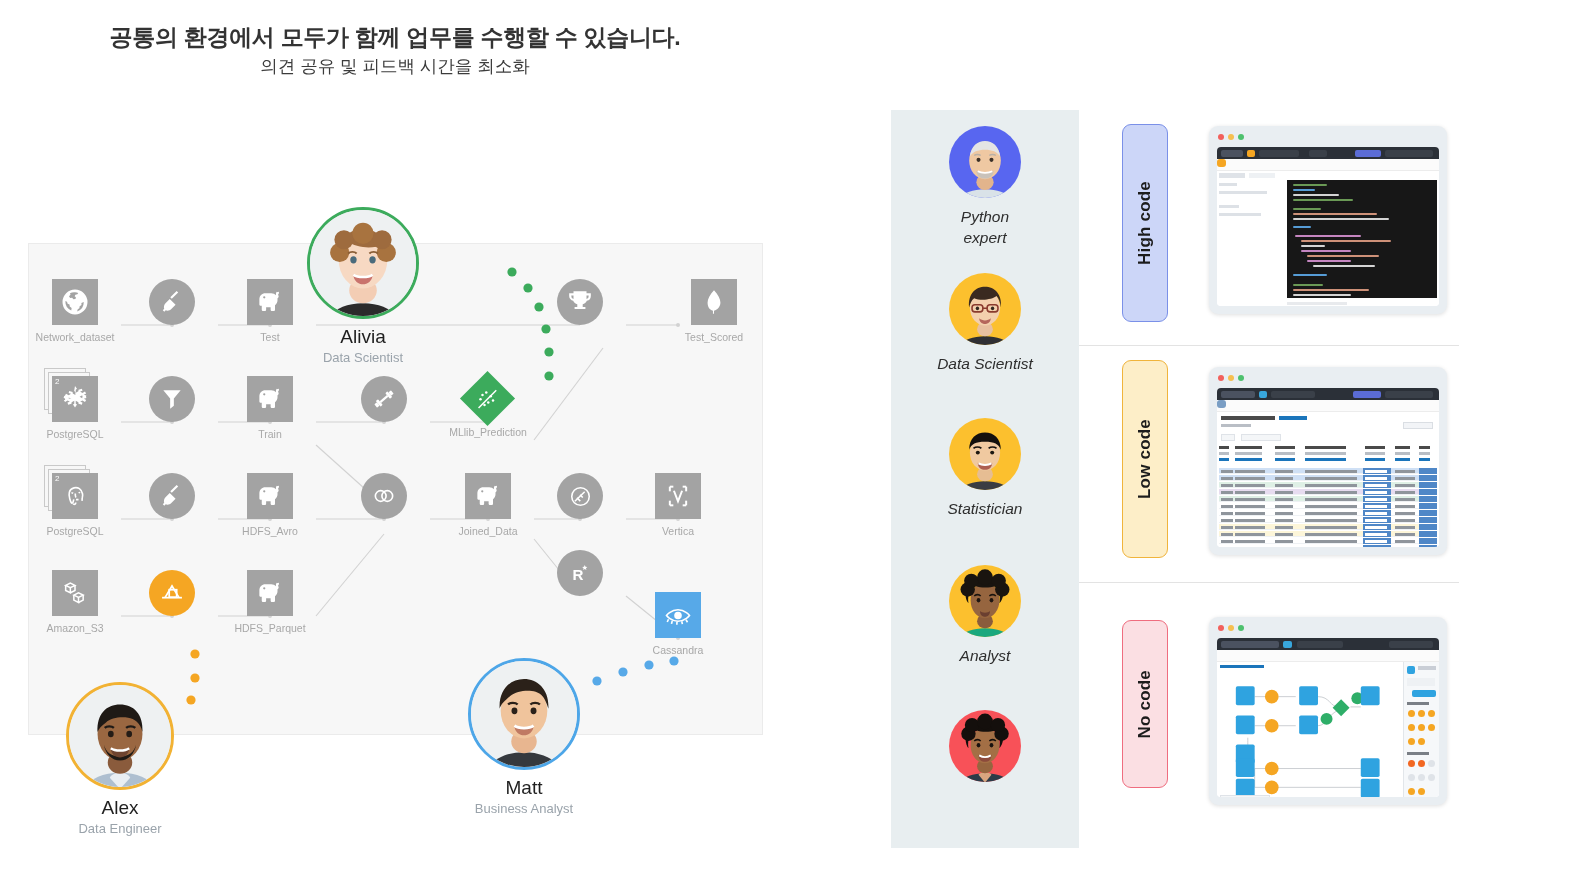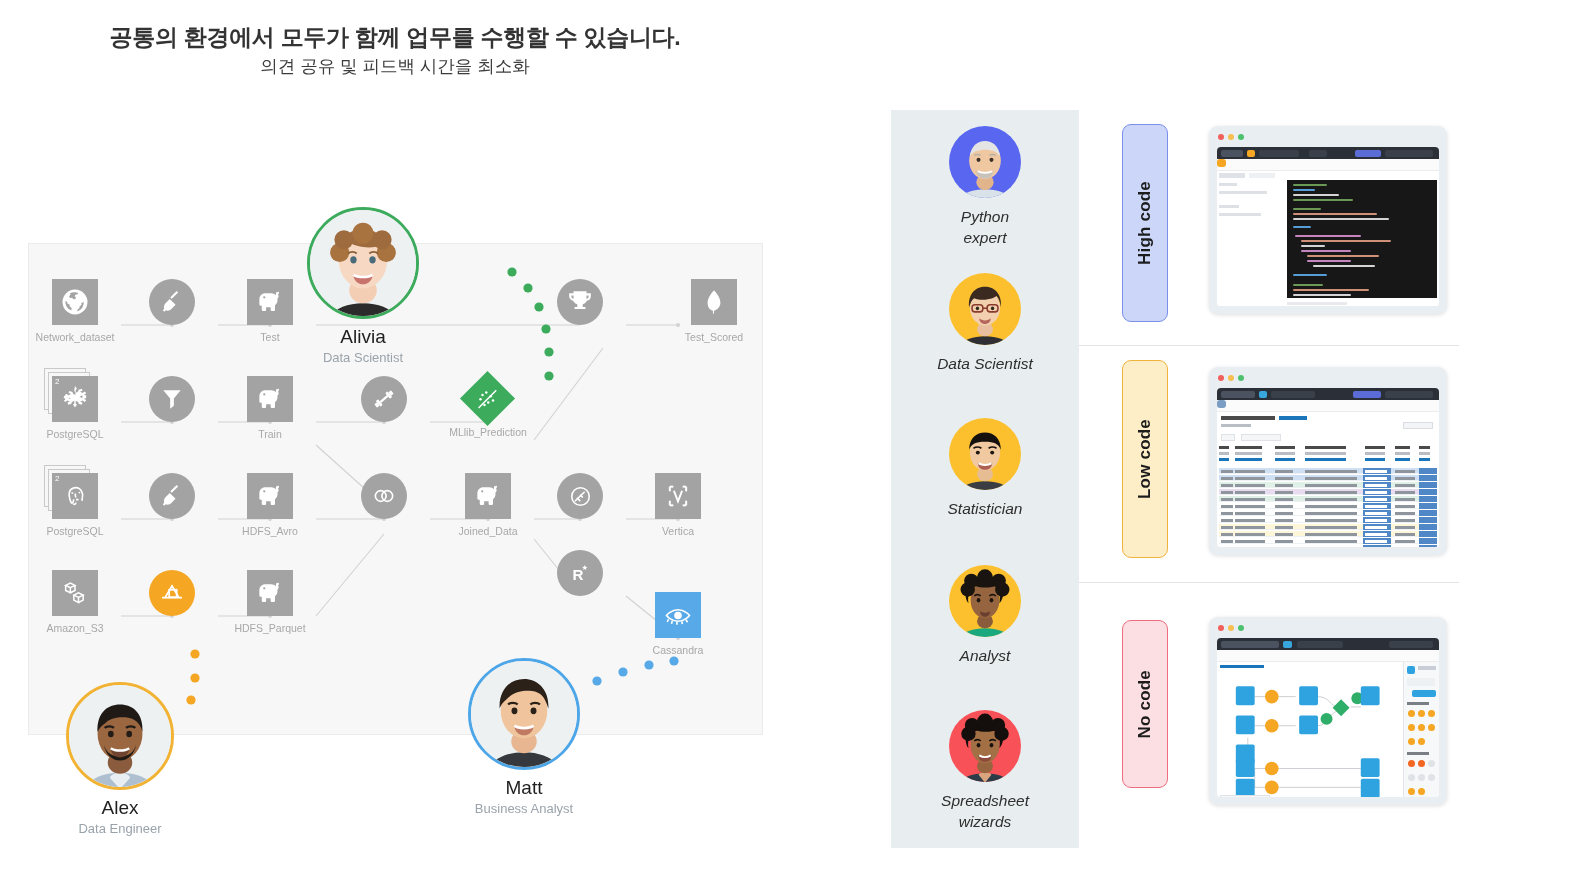--- a/index.html
+++ b/index.html
@@ -583,22 +583,20 @@
           <circle cx="32" cy="21" r="10" fill="#140f0c"></circle>
             <circle cx="50" cy="16" r="11" fill="#140f0c"></circle>
             <circle cx="68" cy="21" r="10" fill="#140f0c"></circle>
           <ellipse cx="41" cy="49" rx="2.6" ry="3" fill="#191210"></ellipse>
             <ellipse cx="59" cy="49" rx="2.6" ry="3" fill="#191210"></ellipse>
           <path d="M35 43c3-2 7-2 9 0M56 43c3-2 7-2 9 0" stroke="#140f0c" stroke-width="2.2" fill="none"></path>
           <path d="M41 62c5 5 13 5 18 0 0 7-4 10-9 10s-9-3-9-10z" fill="#8c4a3b"></path>
           <path d="M42 63c5 3 11 3 16 0" stroke="#fff" stroke-width="2.6" fill="none"></path>
         </svg>
       </div>
-      <div class="nm" style="white-space:pre-line">Spreadsheet
-wizards</div>
     </div>
   </div>
 
   <div class="rowdiv" style="left:1079px;top:345px;width:380px"></div>
   <div class="rowdiv" style="left:1079px;top:582px;width:380px"></div>
 
   <div class="badge" style="left:1122px;top:124px;height:198px;background:#ccd6f8;border-color:#7a90e8">
     <span>High code</span>
   </div>
   <div class="badge" style="left:1122px;top:360px;height:198px;background:#fdeec8;border-color:#f0b43c">

